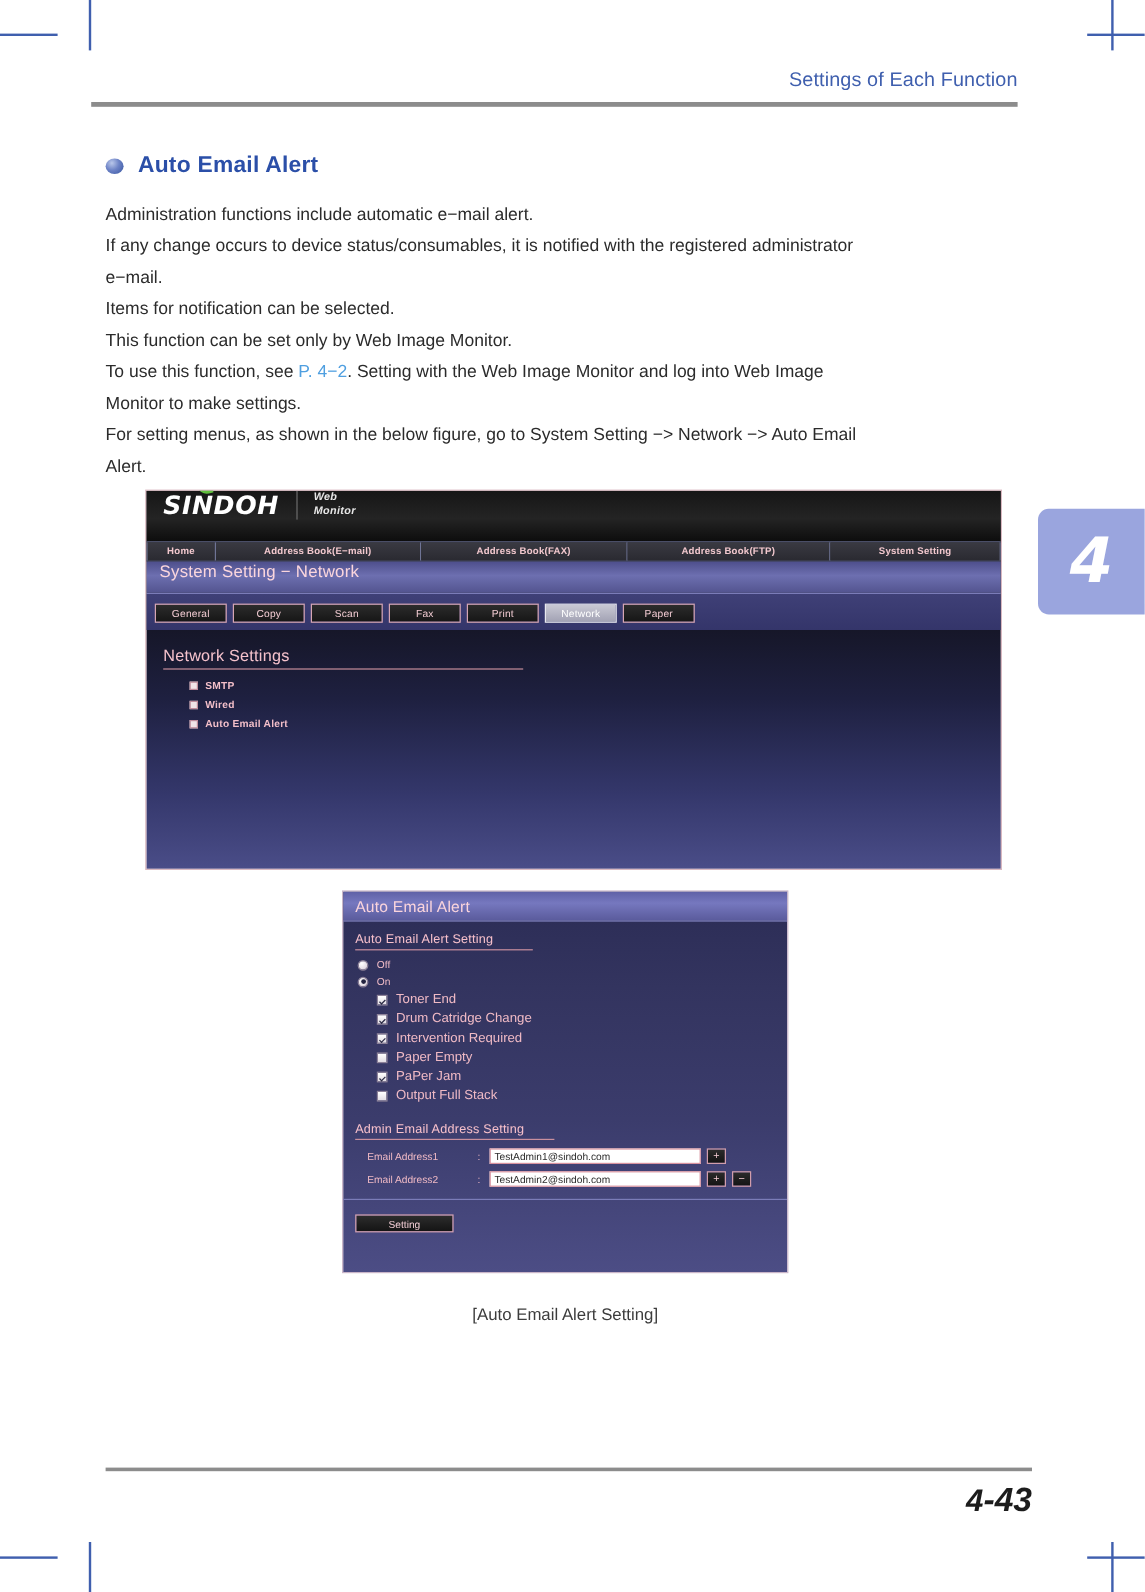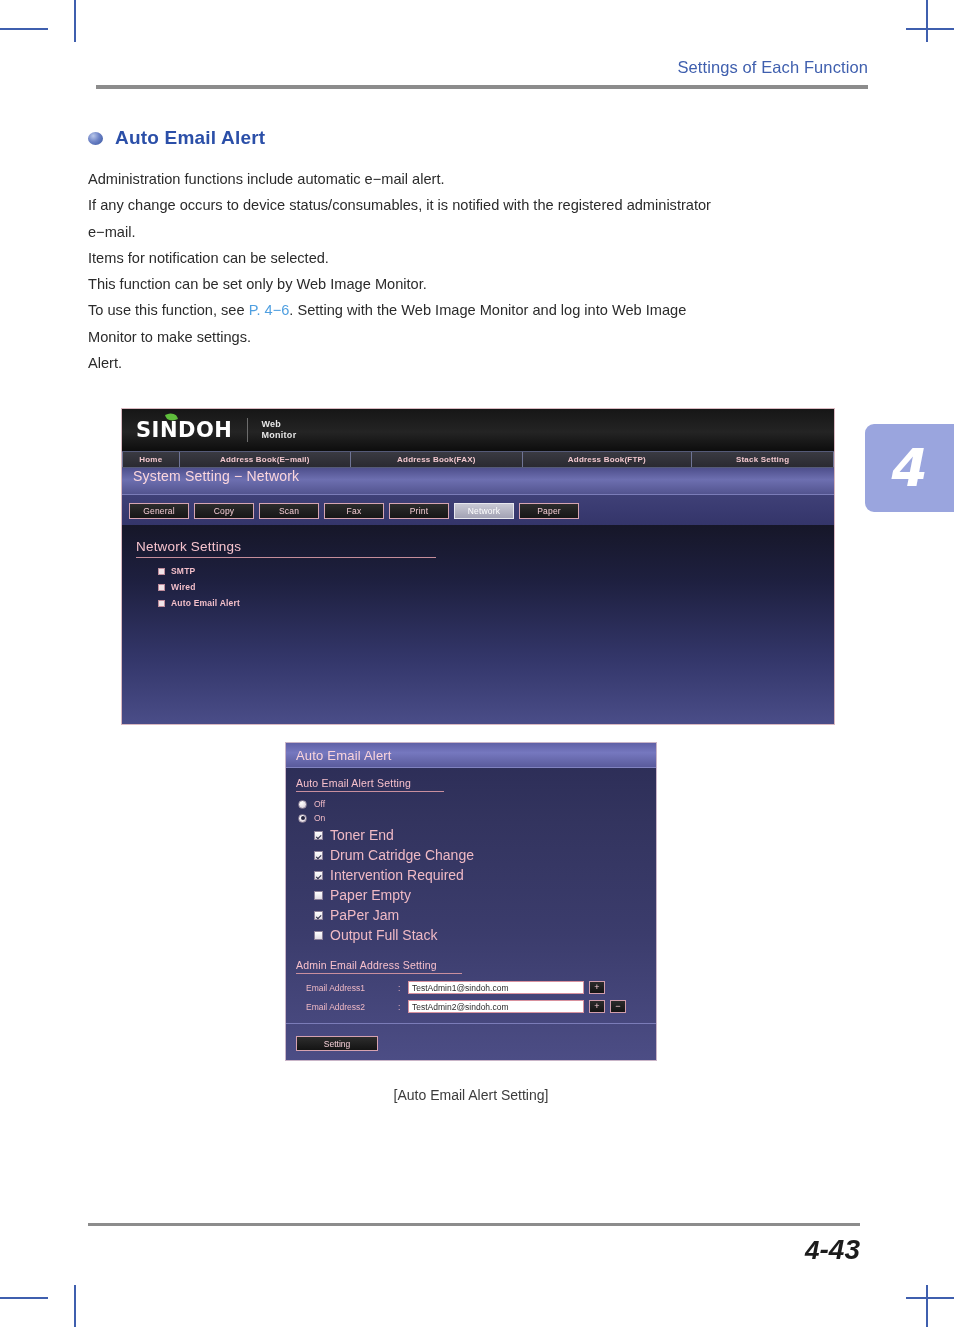--- a/index.html
+++ b/index.html
@@ -16,21 +16,21 @@
   }
 
   
   .crop { position: absolute; background: #3f5fae; }
   .crop.v { width: 2px; height: 42px; }
   .crop.h { height: 2px; width: 48px; }
 
   
   #page-header {
     position: absolute;
-    left: 96px; top: 58px; width: 772px;
+    left: 76px; top: 58px; width: 772px;
   }
   #header-title {
     text-align: right;
     color: #3f5fae;
     font-size: 16.5px;
     letter-spacing: .1px;
     padding-bottom: 8px;
   }
   #header-rule {
     height: 4px;
@@ -79,23 +79,23 @@
         #0d0d12 0%, #131320 30%, #1e2040 55%, #34376b 80%, #4a4d88 100%);
     border: 1px solid #d9b8c0;
     box-sizing: border-box;
     overflow: hidden;
   }
   
   #wim-logobar {
     height: 42px;
     background: linear-gradient(180deg, #161616 0%, #242424 55%, #0d0d0d 100%);
     display: flex;
-    align-items: center;
     padding-left: 14px;
     box-sizing: border-box;
+    font-style: italic;
   }
   #wim-logo {
     position: relative;
     color: #ffffff;
     font-size: 21px;
     font-weight: bold;
     letter-spacing: .5px;
     font-family: "DejaVu Sans", sans-serif;
   }
   #wim-leaf {
@@ -306,21 +306,21 @@
     content: "";
     position: absolute;
     left: 1px; top: 3px;
     width: 4px; height: 1.5px;
     border-left: 1.5px solid #2a2a44;
     border-bottom: 1.5px solid #2a2a44;
     transform: rotate(-45deg);
   }
   .aea-check-label {
     color: #f0bac5;
-    font-size: 14px;
+    font-size: 11px;
   }
 
   .aea-email-row {
     display: flex;
     align-items: center;
     margin: 0 16px 6px 10px;
   }
   .aea-email-label {
     color: #f0bac5;
     font-size: 8.5px;
@@ -447,22 +447,23 @@
   <div id="section-bullet"></div>
   <div id="section-title">Auto Email Alert</div>
 </div>
 
 <div id="body-copy">
   <p>Administration functions include automatic e−mail alert.</p>
   <p>If any change occurs to device status/consumables, it is notified with the registered administrator</p>
   <p>e−mail.</p>
   <p>Items for notification can be selected.</p>
   <p>This function can be set only by Web Image Monitor.</p>
-  <p><span>To use this function, see </span><span class="ref">P. 4−6</span><span>. Setting with the Web Image Monitor and log into Web Image</span></p>
+  <p><span>To use this function, see </span><span class="ref">P. 4−2</span><span>. Setting with the Web Image Monitor and log into Web Image</span></p>
   <p>Monitor to make settings.</p>
+  <p>For setting menus, as shown in the below figure, go to System Setting −&gt; Network −&gt; Auto Email</p>
   <p>Alert.</p>
 </div>
 
 <div id="figure-network">
 
   <div id="wim-logobar">
     <div id="wim-logo">
       <div id="wim-leaf"></div>
       <span>SINDOH</span>
     </div>
@@ -471,21 +472,21 @@
       <div>Web</div>
       <div>Monitor</div>
     </div>
   </div>
 
   <div id="wim-topnav">
     <div class="wim-topnav-item" style="width:56px;">Home</div>
     <div class="wim-topnav-item" style="width:172px;">Address Book(E−mail)</div>
     <div class="wim-topnav-item" style="width:172px;">Address Book(FAX)</div>
     <div class="wim-topnav-item" style="width:170px;">Address Book(FTP)</div>
-    <div class="wim-topnav-item" style="width:142px;">Stack Setting</div>
+    <div class="wim-topnav-item" style="width:142px;">System Setting</div>
   </div>
 
   <div id="wim-pagetitle">
     <div id="wim-pagetitle-text">System Setting − Network</div>
   </div>
 
   <div id="wim-subtabs">
     <div class="wim-subtab">General</div>
     <div class="wim-subtab">Copy</div>
     <div class="wim-subtab">Scan</div>

